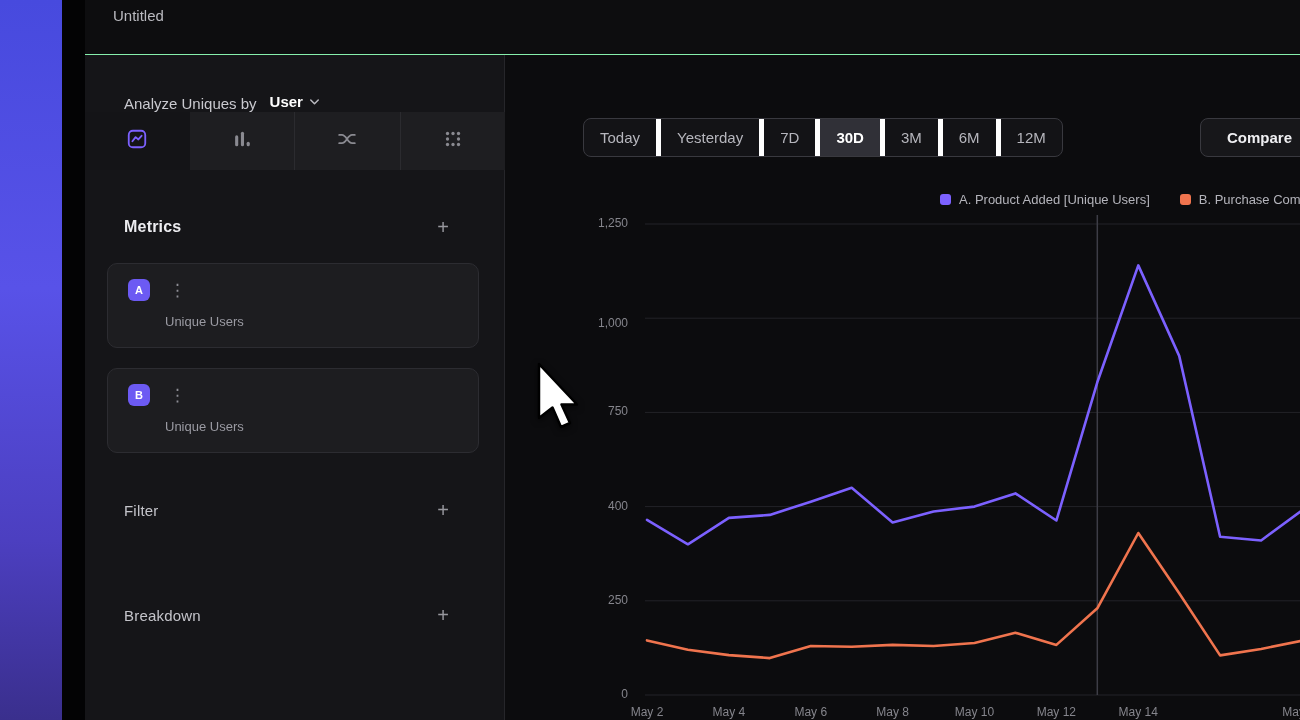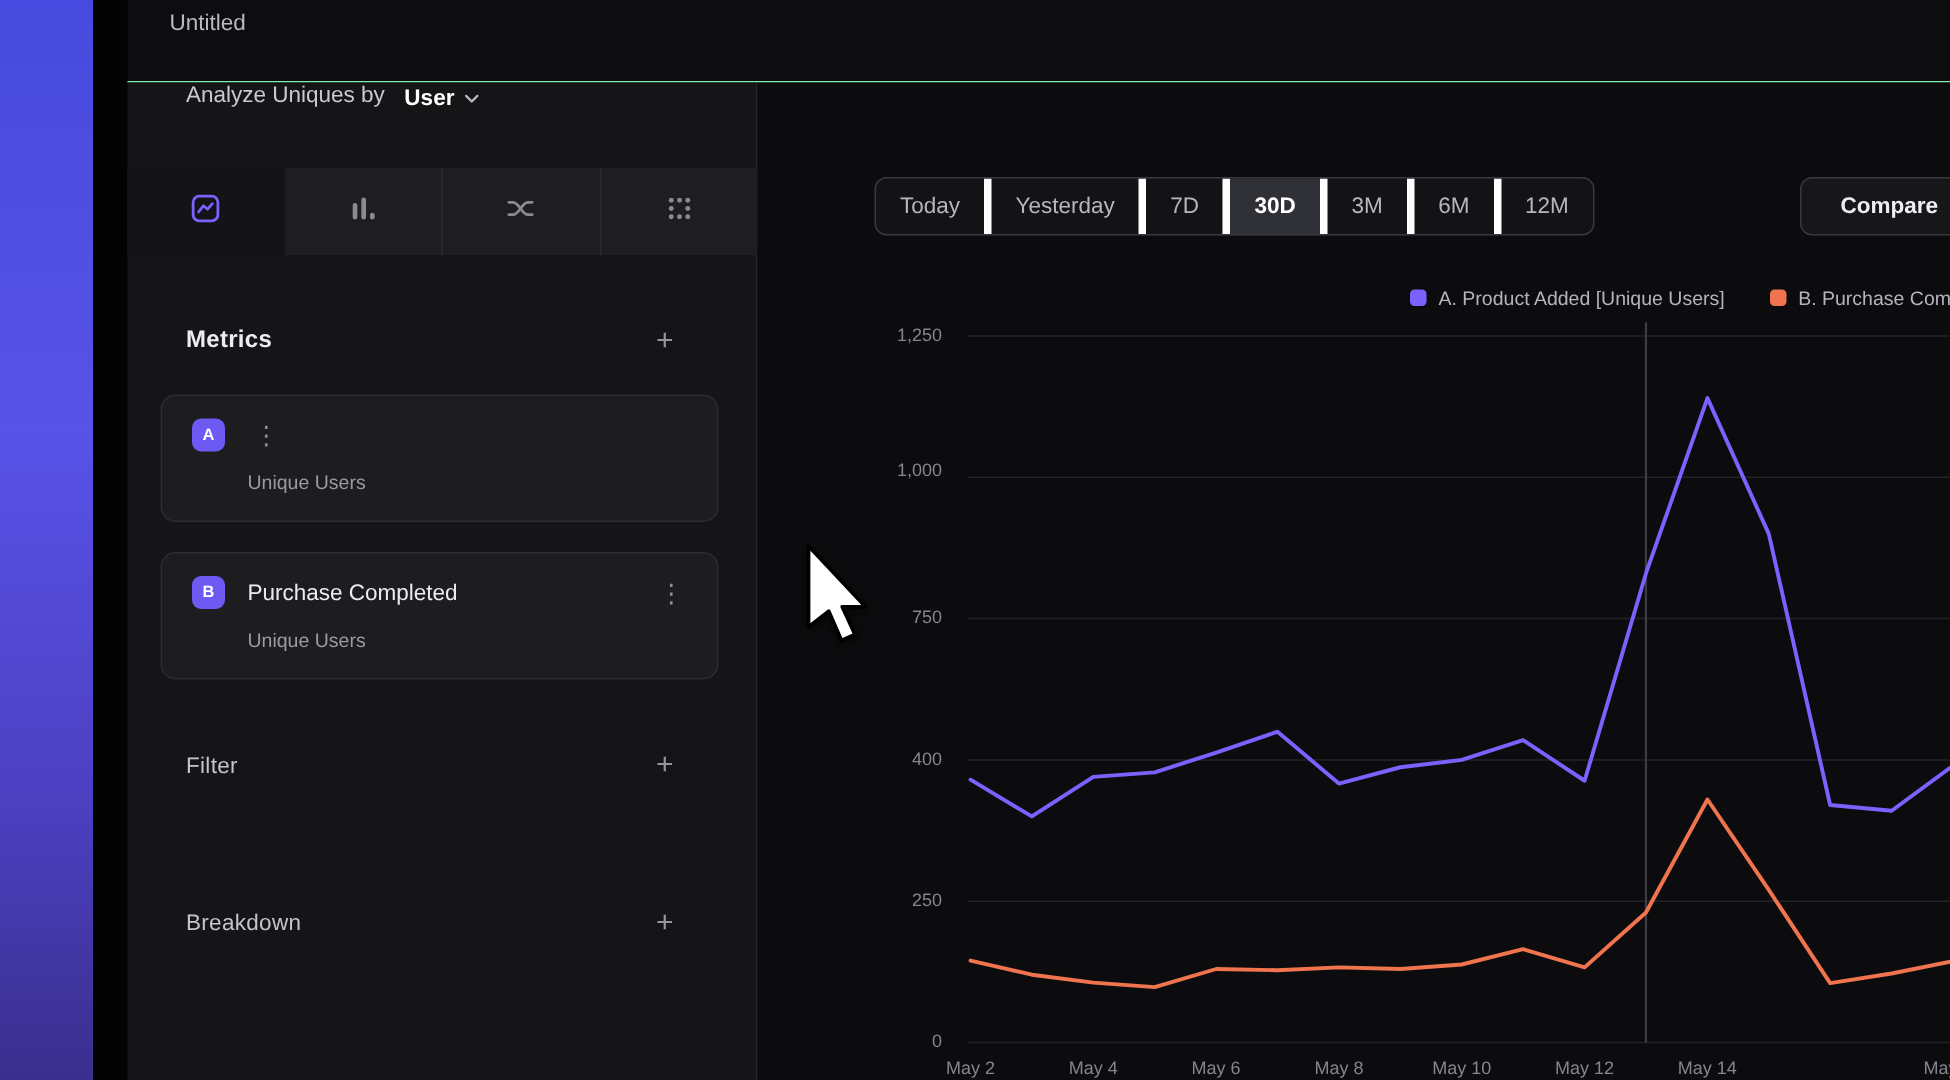--- a/index.html
+++ b/index.html
@@ -8,21 +8,21 @@
   .grad{position:absolute;left:0;top:0;width:62px;height:720px;
     background:linear-gradient(180deg,#474ade 0%,#5852e8 40%,#4c3fc0 75%,#3a2f8d 100%);}
   .blackcol{position:absolute;left:62px;top:0;width:23px;height:720px;background:#030304;}
   .topbar{position:absolute;left:85px;top:0;width:1215px;height:55px;background:#0d0d0f;
     border-bottom:1px solid #86efac;}
   .topbar .title{position:absolute;left:28px;top:7px;font-size:15px;color:#b9b9bf;}
   
   .panel{position:absolute;left:85px;top:55px;width:420px;height:665px;background:#151518;
     border-right:1px solid #26262a;}
   .analyze-row{position:absolute;left:0;top:0;width:420px;height:57px;display:flex;
-    align-items:flex-start;padding-left:39px;gap:9px;}
+    align-items:flex-end;padding-left:39px;gap:9px;}
   .an-label{font-size:15px;color:#c9c9cf;}
   .an-select{display:inline-flex;align-items:center;gap:4px;background:none;border:none;
     color:#ffffff;font-size:15px;font-weight:700;cursor:pointer;padding:2px 4px;
     font-family:"Liberation Sans", sans-serif;}
   .chev{width:15px;height:15px;color:#b9b9bf;}
   .tabs{position:absolute;left:0;top:57px;width:420px;height:58px;display:flex;background:#1e1e21;}
   .tab{flex:1 1 0;display:flex;align-items:center;justify-content:center;color:#8a8a91;
     border-left:1px solid #2b2b2f;cursor:pointer;}
   .tab:first-child{border-left:none;}
   .tab.active{background:#141417;color:#7c61ff;border-left:none;}
@@ -127,21 +127,20 @@
       <div class="card" style="top: 208px;">
         <div class="card-head">
           <span class="badge">A</span>
           <span class="kebab">⋮</span>
         </div>
         <div class="card-sub">Unique Users</div>
       </div>
       <div class="card" style="top: 313px;">
         <div class="card-head">
           <span class="badge">B</span>
-          <span class="card-title">Purchase Completed</span>
           <span class="kebab">⋮</span>
         </div>
         <div class="card-sub">Unique Users</div>
       </div>
     </div>
   <div id="sections">
       <div class="sec-row" style="top: 435px;">
         <span class="sec-label">Filter</span>
         <button class="plus">+</button>
       </div>
@@ -195,21 +194,21 @@
       <line x1="140" x2="795" y1="169.0" y2="169.0" stroke="#232328" stroke-width="1"></line>
       <line x1="592.3" x2="592.3" y1="160" y2="640" stroke="#3d3d46" stroke-width="1.5"></line>
       <polyline points="142.0,464.8 182.9,489.3 223.9,462.9 264.8,459.9 305.8,446.7 346.7,432.8 387.6,467.4 428.6,456.5 469.5,451.6 510.4,438.4 551.4,465.5 592.3,327.3 633.3,210.4 674.2,300.9 715.1,481.7 756.1,485.5 797.0,455.4" fill="none" stroke="#7c61ff" stroke-width="2.6" stroke-linejoin="round" stroke-linecap="round"></polyline>
       <polyline points="142.0,585.4 182.9,594.8 223.9,600.1 264.8,603.1 305.8,591.0 346.7,591.8 387.6,589.9 428.6,591.0 469.5,588.0 510.4,577.8 551.4,589.9 592.3,553.3 633.3,478.0 674.2,538.3 715.1,600.4 756.1,594.0 797.0,585.7" fill="none" stroke="#f0744e" stroke-width="2.6" stroke-linejoin="round" stroke-linecap="round"></polyline>
     </svg>
   <div id="axislabels">
       <div class="ylab" style="top: 632px;">0</div>
       <div class="ylab" style="top: 537.8px;">250</div>
       <div class="ylab" style="top: 443.6px;">400</div>
       <div class="ylab" style="top: 349.4px;">750</div>
-      <div class="ylab" style="top: 251px;">1,000</div>
+      <div class="ylab" style="top: 261px;">1,000</div>
       <div class="ylab" style="top: 161px;">1,250</div>
       <div class="xlab" style="left: 112px; top: 650px;">May 2</div>
       <div class="xlab" style="left: 193.875px; top: 650px;">May 4</div>
       <div class="xlab" style="left: 275.75px; top: 650px;">May 6</div>
       <div class="xlab" style="left: 357.625px; top: 650px;">May 8</div>
       <div class="xlab" style="left: 439.5px; top: 650px;">May 10</div>
       <div class="xlab" style="left: 521.375px; top: 650px;">May 12</div>
       <div class="xlab" style="left: 603.25px; top: 650px;">May 14</div>
       <div class="xlab" style="left: 685.125px; top: 650px; margin-top: 23px;">May 16</div>
       <div class="xlab" style="left: 767px; top: 650px;">May 18</div>

